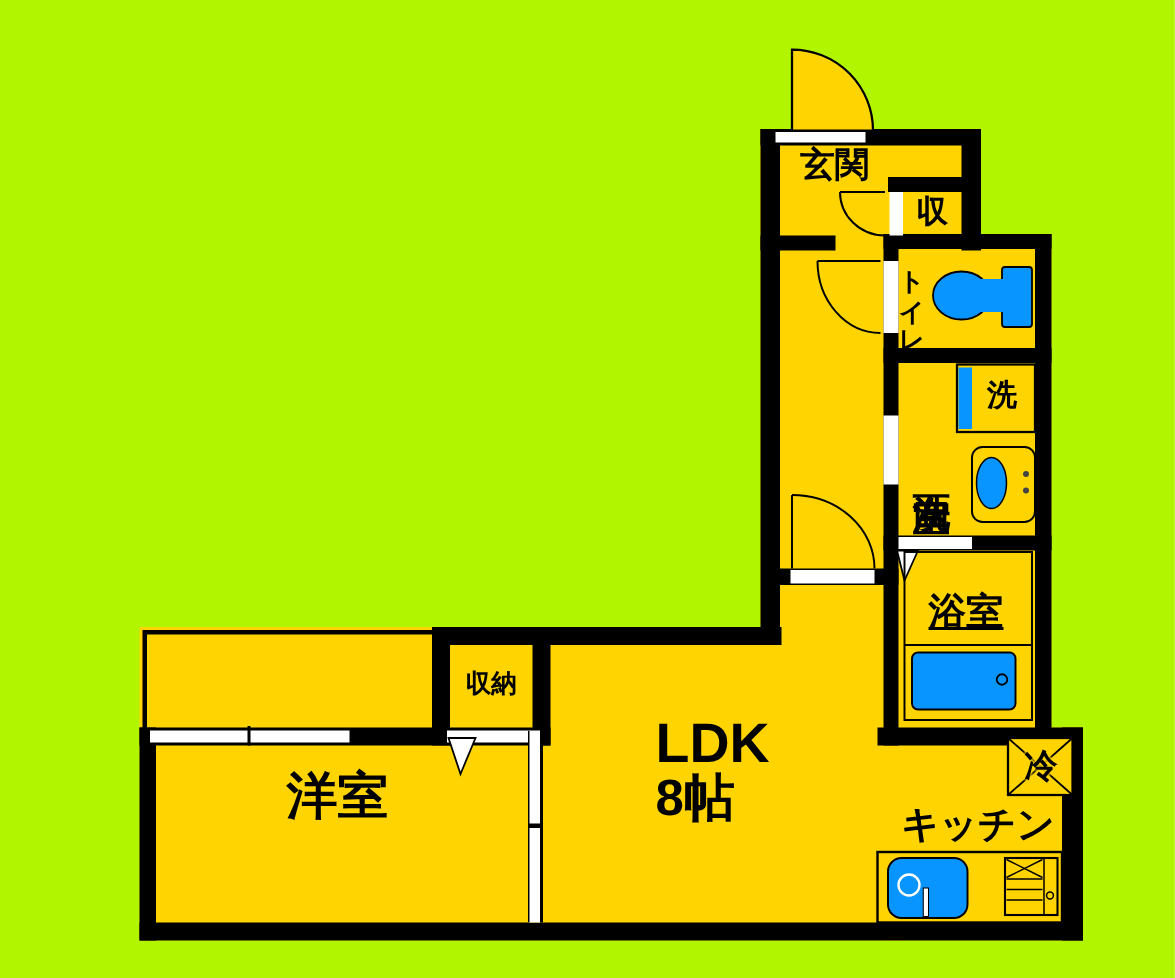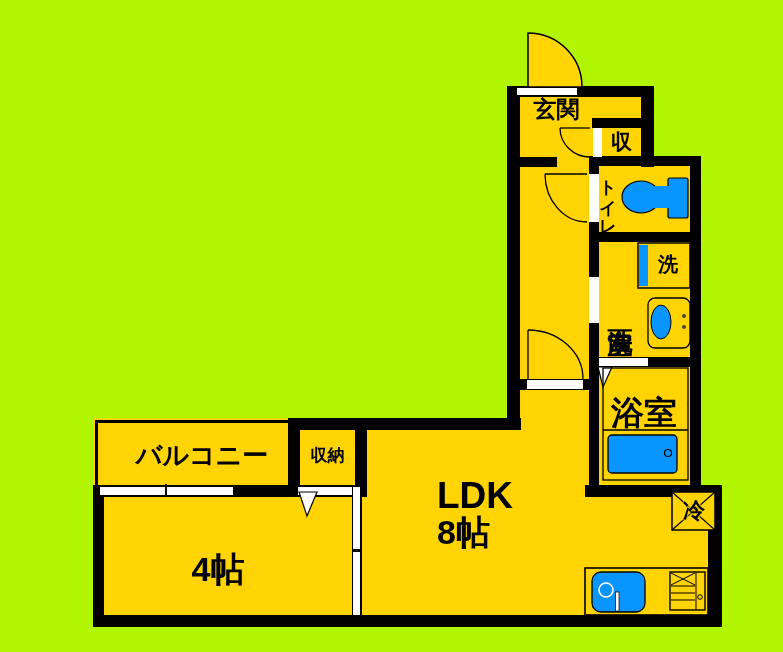--- a/index.html
+++ b/index.html
@@ -147,21 +147,21 @@
       <line x1="695" y1="573" x2="671" y2="585" stroke-width="1"></line>
       <circle cx="700" cy="597" r="2.3" stroke-width="1"></circle>
     </g>
   </svg>
 
   <div class="label" style="left:519px;top:98px;width:75px;font-size:23px;">玄関</div>
   <div class="label" style="left:602px;top:131px;width:39px;font-size:21px;">収</div>
   <div class="label vtext" style="left:599px;top:167px;height:64px;font-size:17px;">トイレ</div>
   <div class="label" style="left:650px;top:254px;width:36px;font-size:20px;">洗</div>
   <div class="label vtext" style="left:607px;top:268px;height:84px;font-size:25px;">洗面室</div>
-  <div class="label" style="left:601px;top:396px;width:86px;font-size:33px;">浴室</div>
+  <div class="label" style="left:601px;top:396px;width:86px;font-size:25px;text-decoration:underline;">浴室</div>
   <div class="label fridge-label" style="left:674px;top:500px;width:40px;font-size:22px;">冷</div>
+  <div class="label" style="left:600px;top:538px;width:104px;font-size:25px;">キッチン</div>
   <div class="label" style="left:437px;top:477px;font-size:37px;text-align:center;">LDK</div>
   <div class="label" style="left:437px;top:515px;font-size:34px;text-align:left;">8帖</div>
-  <div class="label" style="left:185px;top:552px;width:66px;font-size:34px;">4帖</div>
+  <div class="label" style="left:185px;top:514px;width:80px;font-size:34px;">洋室</div>
   <div class="label" style="left:300px;top:447px;width:55px;font-size:17px;">収納</div>
-  <div class="label" style="left:135px;top:442px;width:134px;font-size:26px;">バルコニー</div>
 
 </div>
 
 </body></html>

